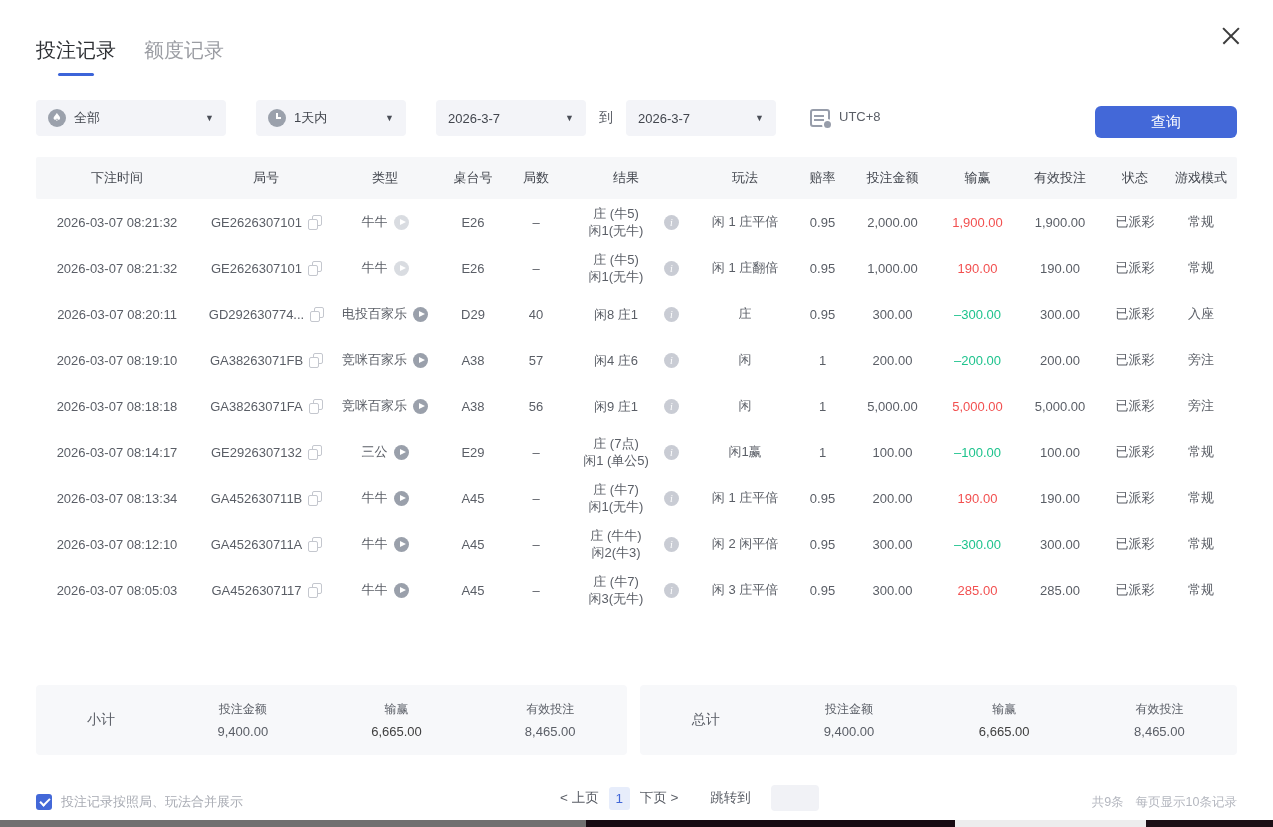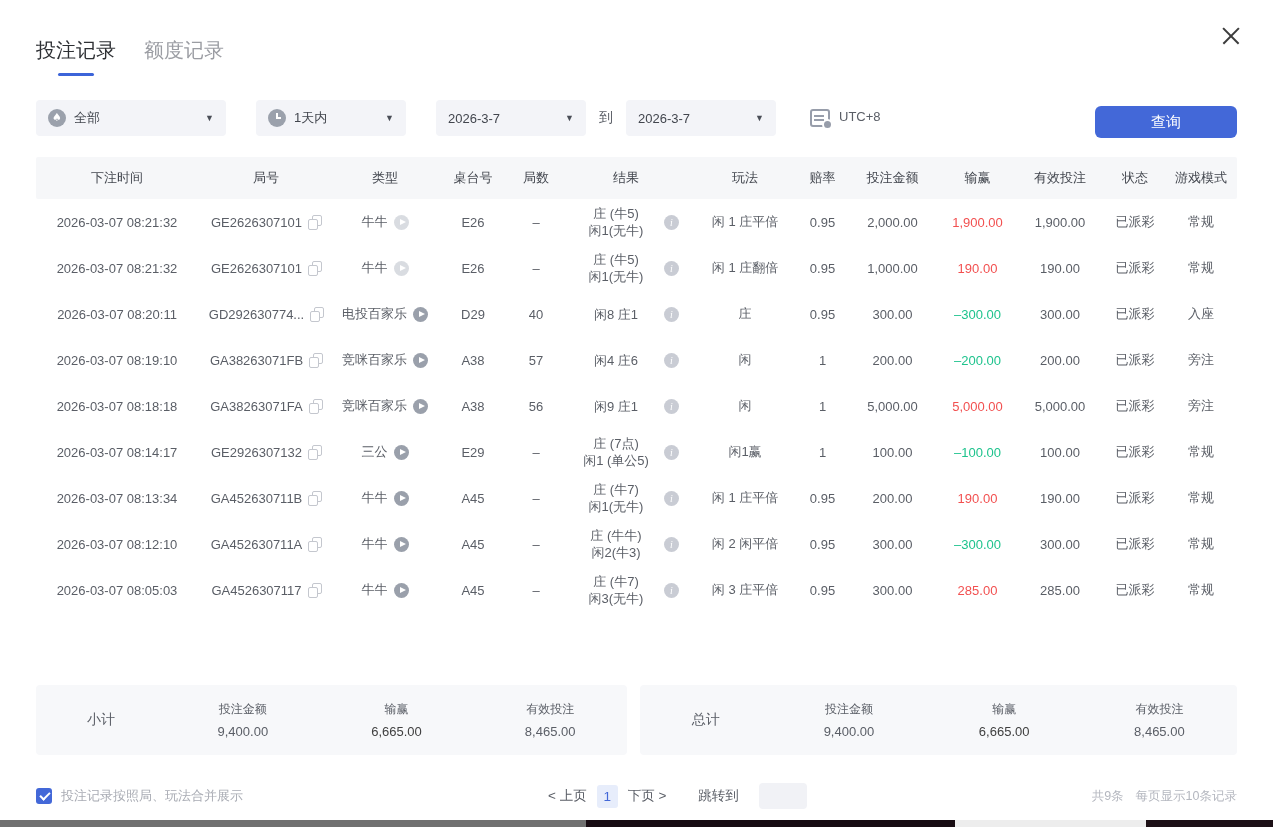--- a/index.html
+++ b/index.html
@@ -75,26 +75,26 @@
   .sum-block { background:#f7f8fa; border-radius:4px; height:70px; display:flex; align-items:center; }
   .sum-block.left { width:591px; }
   .sum-block.right { width:597px; }
   .sum-label { width:22%; text-align:center; font-size:14px; color:#5a5e66; }
   .sum-col { width:26%; text-align:center; }
   .sum-col .lbl { font-size:12px; color:#5a5e66; margin-bottom:6px; }
   .sum-col .val { font-size:13px; color:#5a5e66; }
   .sum-col .val.red { color:#404040; }
 
   
-  .footer { margin-top:26px; display:flex; align-items:center; height:30px; position:relative; }
+  .footer { margin-top:26px; display:flex; align-items:flex-end; height:30px; position:relative; }
   .merge-opt { display:flex; align-items:center; gap:9px; }
   .checkbox { width:16px; height:16px; border-radius:3px; background:#4368d8; position:relative; cursor:pointer; flex:none; }
   .checkbox::after { content:""; position:absolute; left:3.5px; top:4px; width:8px; height:4px; border-left:2px solid #fff; border-bottom:2px solid #fff; transform:rotate(-45deg); }
   .merge-label { font-size:13px; color:#a8abb3; }
-  .pagination { position:absolute; left:512px; display:flex; align-items:center; font-size:13.5px; color:#5a5e66; gap:10px; }
+  .pagination { position:absolute; left:524px; display:flex; align-items:center; font-size:13.5px; color:#5a5e66; gap:10px; }
   .page-btn { cursor:pointer; }
   .page-current { background:#e7edfb; color:#4368d8; border-radius:3px; min-width:21px; height:23px; line-height:23px; text-align:center; padding:0 4px; cursor:pointer; }
   .jump-label { margin-left:22px; font-size:13.5px; color:#5a5e66; }
   .jump-input { width:48px; height:26px; background:#f1f2f6; border:0; border-radius:4px; outline:0; margin-left:10px; font-size:13px; text-align:center; color:#42464e; font-family:inherit; }
   .footer-stats { margin-left:auto; font-size:12.5px; color:#b4b7bf; display:flex; gap:12px; }
 </style>
 </head>
 <body>
 
 <div class="modal">

